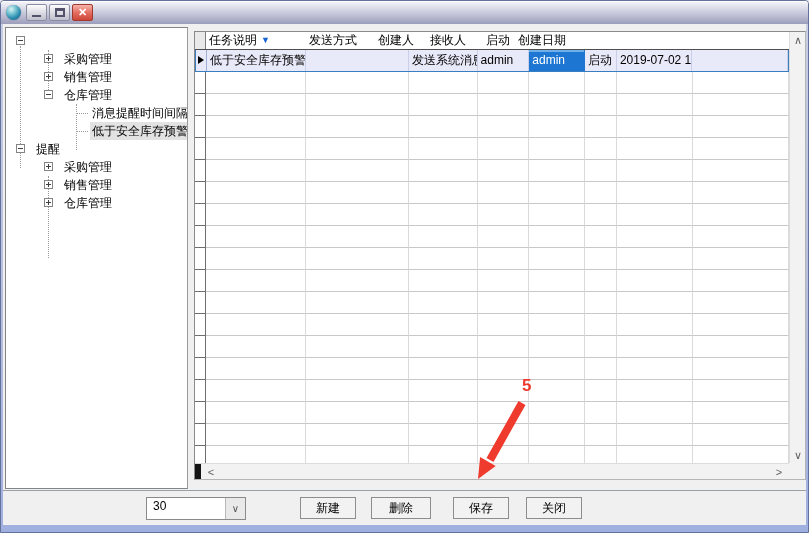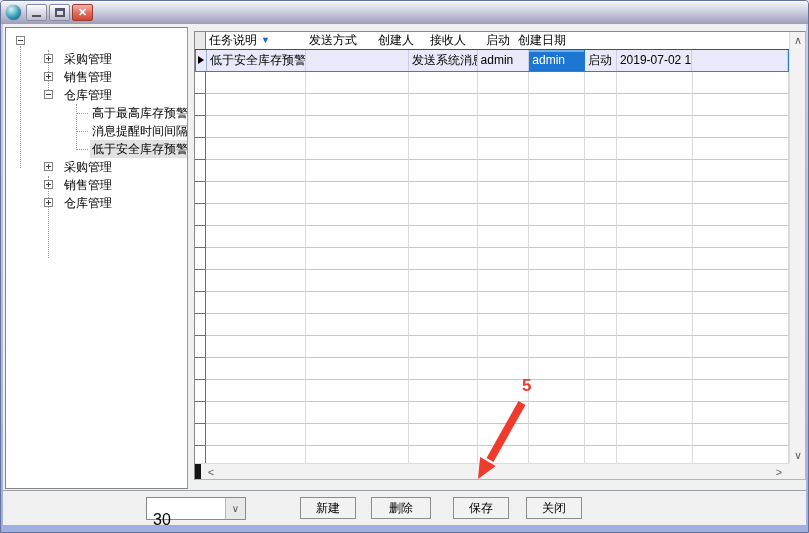--- a/index.html
+++ b/index.html
@@ -58,21 +58,21 @@
   .hscroll{position:absolute;left:0;right:16px;bottom:0;height:16px;background:#f2f2f2;border-top:1px solid #dcdcdc;}
   .scorner{position:absolute;right:0;bottom:0;width:16px;height:16px;background:#f2f2f2;}
   .sarrow{position:absolute;color:#5f5f5f;font-size:11px;line-height:14px;text-align:center;width:16px;height:14px;}
   .sa-up{top:1px;left:0;} .sa-down{bottom:1px;left:0;}
   .sa-left{left:8px;top:1px;} .sa-right{right:2px;top:1px;}
   .hthumb{position:absolute;left:0;top:0;bottom:0;width:6px;background:#141414;}
   
   .footer{position:absolute;left:0;right:0;top:466px;bottom:0;background:#f0f0f0;border-top:1px solid #9aa0a8;}
   .flabel{position:absolute;left:13px;top:11px;font-size:12px;color:#000;}
   .combo{position:absolute;left:143px;top:6px;width:100px;height:23px;background:#fff;border:1px solid #8a8a8a;}
-  .combo .val{position:absolute;left:6px;top:13px;font-size:16px;color:#000;}
+  .combo .val{position:absolute;left:6px;top:1px;font-size:12px;color:#000;}
   .combo .dd{position:absolute;right:0;top:0;bottom:0;width:20px;background:#e9e9e9;border-left:1px solid #b8b8b8;
              color:#555;font-size:10px;text-align:center;line-height:21px;}
   .btn{position:absolute;top:6px;height:22px;background:#f2f2f2;border:1px solid #8d8d8d;
        font-size:12px;color:#000;text-align:center;line-height:20px;}
   .btn.b-new{left:297px;width:56px;} .btn.b-del{left:368px;width:60px;}
   .btn.b-save{left:450px;width:56px;} .btn.b-close{left:523px;width:56px;}
   
   .anno{position:absolute;left:0;top:0;width:809px;height:533px;pointer-events:none;}
 </style>
 </head>
@@ -120,27 +120,30 @@
             </div>
             <div class="tree-label">销售管理</div>
           </div>
           <div class="tree-row d1">
             <div class="tg">
               <div class="h"></div>
             </div>
             <div class="tree-label">仓库管理</div>
           </div>
           <div class="tree-row d2">
-            <div class="tree-label">高于最高库存预警</div>
-          </div>
-          <div class="tree-row d2">
             <div class="tree-label">消息提醒时间间隔</div>
           </div>
           <div class="tree-row d2">
             <div class="tree-label sel">低于安全库存预警</div>
+          </div>
+          <div class="tree-row d0">
+            <div class="tg">
+              <div class="h"></div>
+            </div>
+            <div class="tree-label">提醒</div>
           </div>
           <div class="tree-row d1">
             <div class="tg">
               <div class="h"></div>
               <div class="v"></div>
             </div>
             <div class="tree-label">采购管理</div>
           </div>
           <div class="tree-row d1">
             <div class="tg">

